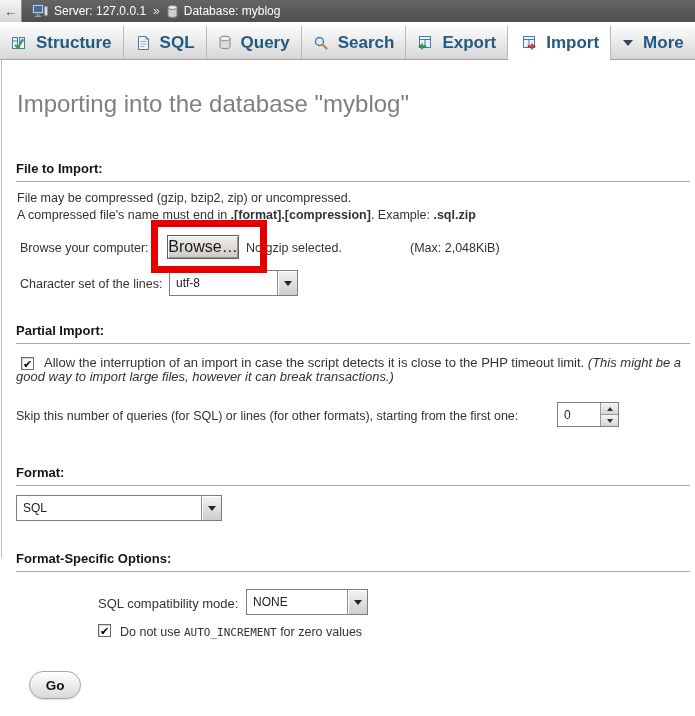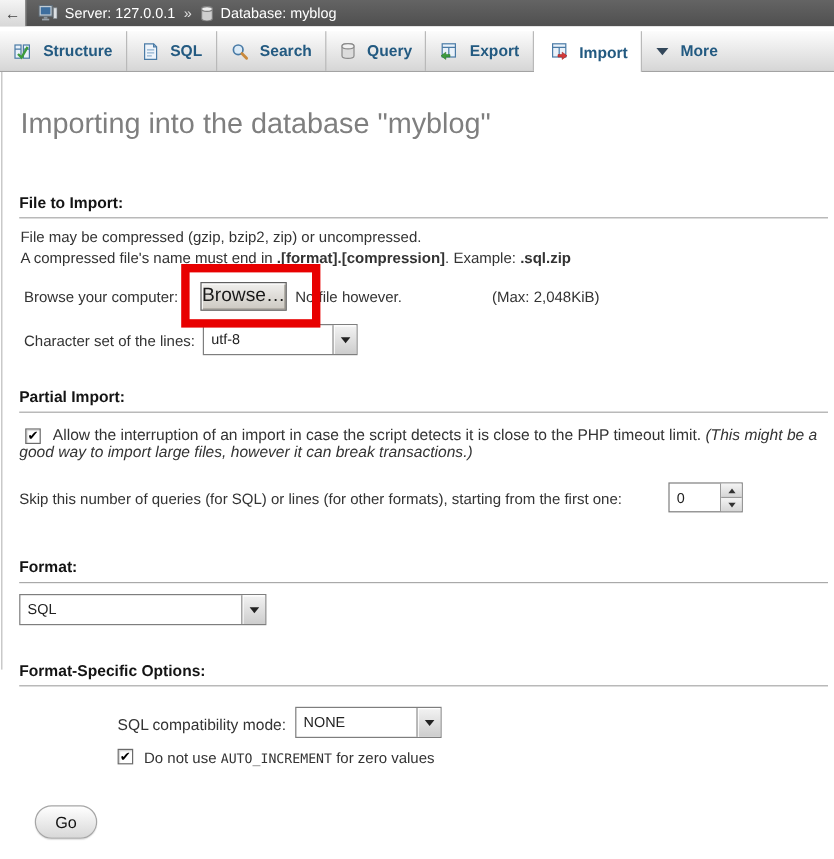--- a/index.html
+++ b/index.html
@@ -16,21 +16,21 @@
   .topbar .crumb-icon{margin:0 6px 0 10px;display:flex;align-items:center;}
   .topbar a{color:#fff;text-decoration:none;}
   .topbar .sep{margin:0 7px;color:#e0e0e0;}
 
   
   .tabbar{position:absolute;left:0;top:22px;width:695px;height:38px;background:#fff;}
   .tabs{position:absolute;left:0;bottom:0;width:695px;height:34px;display:flex;
         background:linear-gradient(#fcfcfc,#d6d6d6);border-bottom:1px solid #a3a3a3;
         box-sizing:border-box;}
   .tab{display:flex;align-items:center;gap:9px;padding:0 11px;border-right:1px solid #b9b9b9;
-       font-size:13px;font-weight:bold;color:#235a81;cursor:pointer;box-sizing:border-box;}
+       font-size:17px;font-weight:bold;color:#235a81;cursor:pointer;box-sizing:border-box;}
   .tab.active{background:#fff;height:34px;position:relative;z-index:2;padding-left:13px;}
   .tab .ticon{display:flex;align-items:center;}
 
   
   .content-vline{position:absolute;left:1px;top:60px;width:1px;height:498px;background:#bcbcbc;}
   .page-title{position:absolute;left:17px;top:90px;font-size:24px;color:#7f7f7f;}
 
   .sect-head{position:absolute;left:16px;width:674px;font-size:13px;font-weight:bold;color:#141414;
              border-bottom:1px solid #a9a9a9;padding-bottom:5px;}
   .txt{position:absolute;font-size:12.5px;color:#333;}
@@ -63,21 +63,21 @@
             display:flex;align-items:center;justify-content:center;cursor:pointer;}
   .spin div:last-child{border-bottom:none;}
   .tri-up{width:0;height:0;border-left:3px solid transparent;border-right:3px solid transparent;
           border-bottom:4px solid #333;}
   .tri-down{width:0;height:0;border-left:3px solid transparent;border-right:3px solid transparent;
             border-top:4px solid #333;}
   .mono{font-family:"DejaVu Sans Mono","Liberation Mono",monospace;font-size:11px;}
 
   .go-btn{position:absolute;left:29px;top:671px;width:52px;height:28px;border-radius:14px;
           background:linear-gradient(#ffffff,#d8d8d8);border:1px solid #a6a6a6;
-          font-size:13.5px;font-weight:normal;color:#111;display:flex;align-items:center;
+          font-size:13.5px;font-weight:bold;color:#111;display:flex;align-items:center;
           justify-content:center;cursor:pointer;box-shadow:0 1px 1px rgba(0,0,0,.12);
           font-family:inherit;box-sizing:border-box;}
 
   
   .annotation{position:absolute;left:151px;top:220px;width:116px;height:53px;
               border:7px solid #e80000;z-index:50;pointer-events:none;box-sizing:border-box;}
 </style>
 </head>
 <body>
 
@@ -126,35 +126,35 @@
             <path d="M11 1.5 V4 H13.5" fill="none" stroke="#4a7ba6"></path>
             <line x1="5.5" y1="6.5" x2="11.5" y2="6.5" stroke="#8fb2cf"></line>
             <line x1="5.5" y1="9" x2="11.5" y2="9" stroke="#8fb2cf"></line>
             <line x1="5.5" y1="11.5" x2="9.5" y2="11.5" stroke="#8fb2cf"></line>
           </svg>
         </span>
         <span>SQL</span>
       </div>
       <div class="tab">
         <span class="ticon">
-          <svg width="16" height="16" viewBox="0 0 16 16">
-            <circle cx="6.5" cy="6.5" r="4" fill="#dcebf7" stroke="#4a7ba6" stroke-width="1.4"></circle>
-            <line x1="9.6" y1="9.6" x2="13.5" y2="13.5" stroke="#c98a3d" stroke-width="2.4" stroke-linecap="round"></line>
-          </svg>
-        </span>
-        <span>Search</span>
-      </div>
-      <div class="tab">
-        <span class="ticon">
           <svg width="14" height="15" viewBox="0 0 14 15">
             <path d="M2 3.5 A5 2.2 0 0 1 12 3.5 V11.5 A5 2.2 0 0 1 2 11.5 Z" fill="#dcdcdc" stroke="#8a8a8a"></path>
             <ellipse cx="7" cy="3.5" rx="5" ry="2.2" fill="#f1f1f1" stroke="#8a8a8a"></ellipse>
           </svg>
         </span>
         <span>Query</span>
+      </div>
+      <div class="tab">
+        <span class="ticon">
+          <svg width="16" height="16" viewBox="0 0 16 16">
+            <circle cx="6.5" cy="6.5" r="4" fill="#dcebf7" stroke="#4a7ba6" stroke-width="1.4"></circle>
+            <line x1="9.6" y1="9.6" x2="13.5" y2="13.5" stroke="#c98a3d" stroke-width="2.4" stroke-linecap="round"></line>
+          </svg>
+        </span>
+        <span>Search</span>
       </div>
       <div class="tab">
         <span class="ticon">
           <svg width="16" height="16" viewBox="0 0 16 16">
             <rect x="2.5" y="1.5" width="11" height="11" fill="#eaf2fa" stroke="#4a7ba6"></rect>
             <line x1="2.5" y1="4.5" x2="13.5" y2="4.5" stroke="#4a7ba6"></line>
             <line x1="8" y1="4.5" x2="8" y2="12.5" stroke="#4a7ba6"></line>
             <path d="M9 10.5 H5.5 V8.5 L1.5 11.5 L5.5 14.5 V12.5 H9 Z" fill="#3d9b3d" stroke="#2c7a2c" stroke-width="0.5"></path>
           </svg>
         </span>
@@ -188,21 +188,21 @@
 
   <div class="sect-head" style="top:161px;">File to Import:</div>
 
   <div class="txt" style="left:17px;top:191px;">File may be compressed (gzip, bzip2, zip) or uncompressed.</div>
   <div class="txt" style="left:17px;top:208px;">
     <span>A compressed file's name must end in </span><span class="b">.[format].[compression]</span><span>. Example: </span><span class="b">.sql.zip</span>
   </div>
 
   <div class="txt" style="left:20px;top:241px;text-align:center;">Browse your computer:</div>
   <button class="file-btn">Browse…</button>
-  <div class="txt" style="left:246px;top:241px;">No file however.</div>
+  <div class="txt" style="left:246px;top:241px;">No gzip selected.</div>
   <div class="txt" style="left:410px;top:241px;">(Max: 2,048KiB)</div>
 
   <div class="txt" style="left:20px;top:277px;">Character set of the lines:</div>
   <div class="sel" style="left:169px;top:270px;width:129px;height:26px;">
     <span class="val">utf-8</span>
     <span class="btn">
         <span class="caret"></span>
       </span>
   </div>
 

